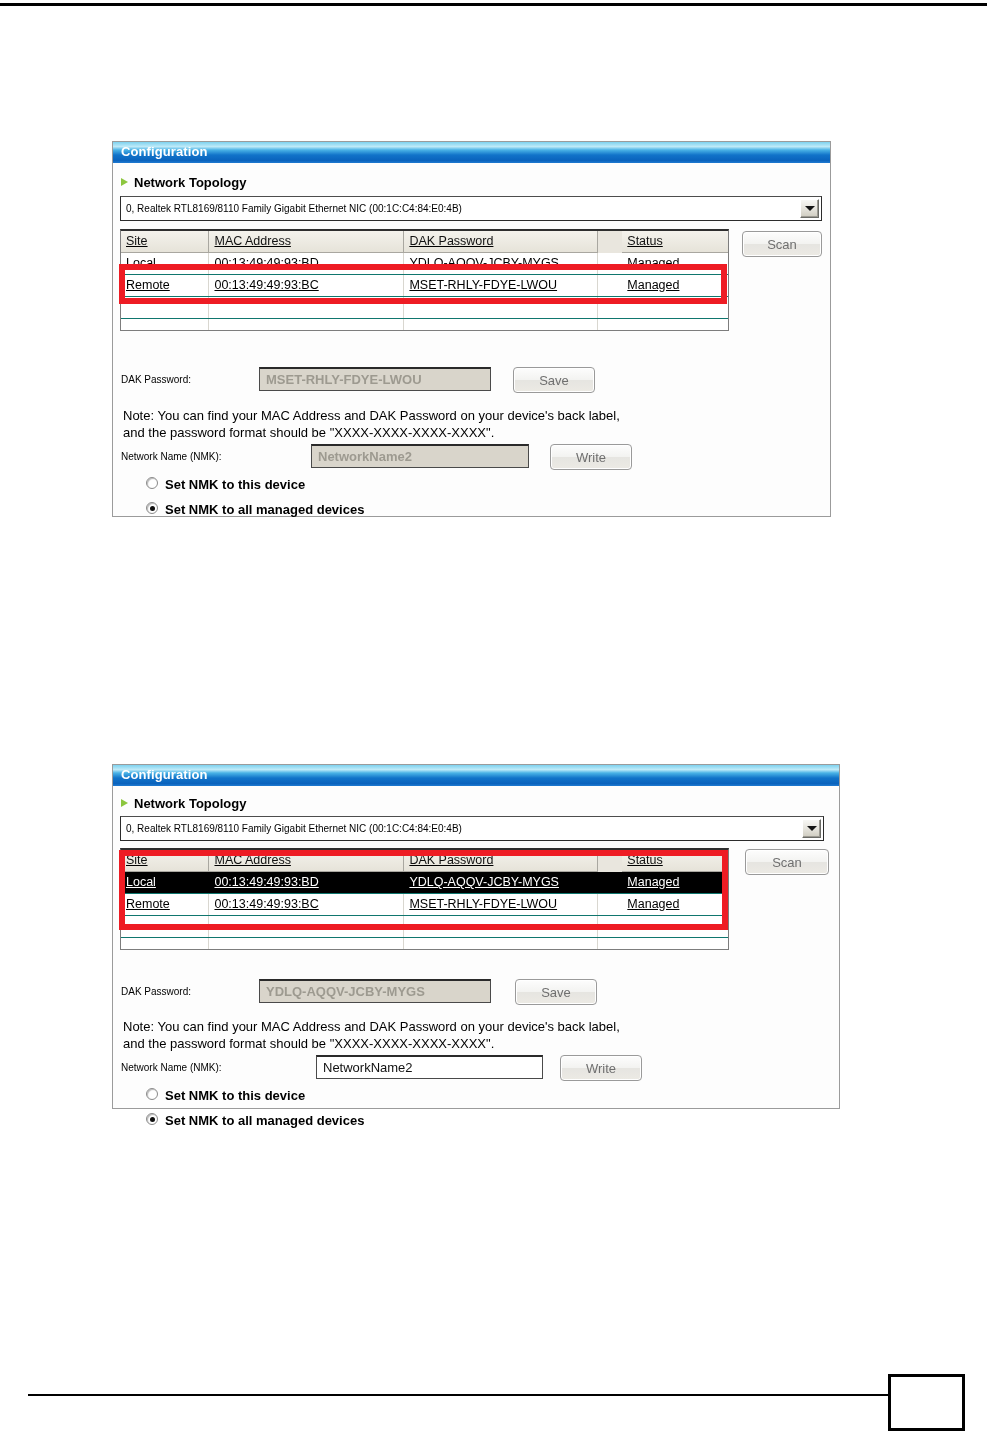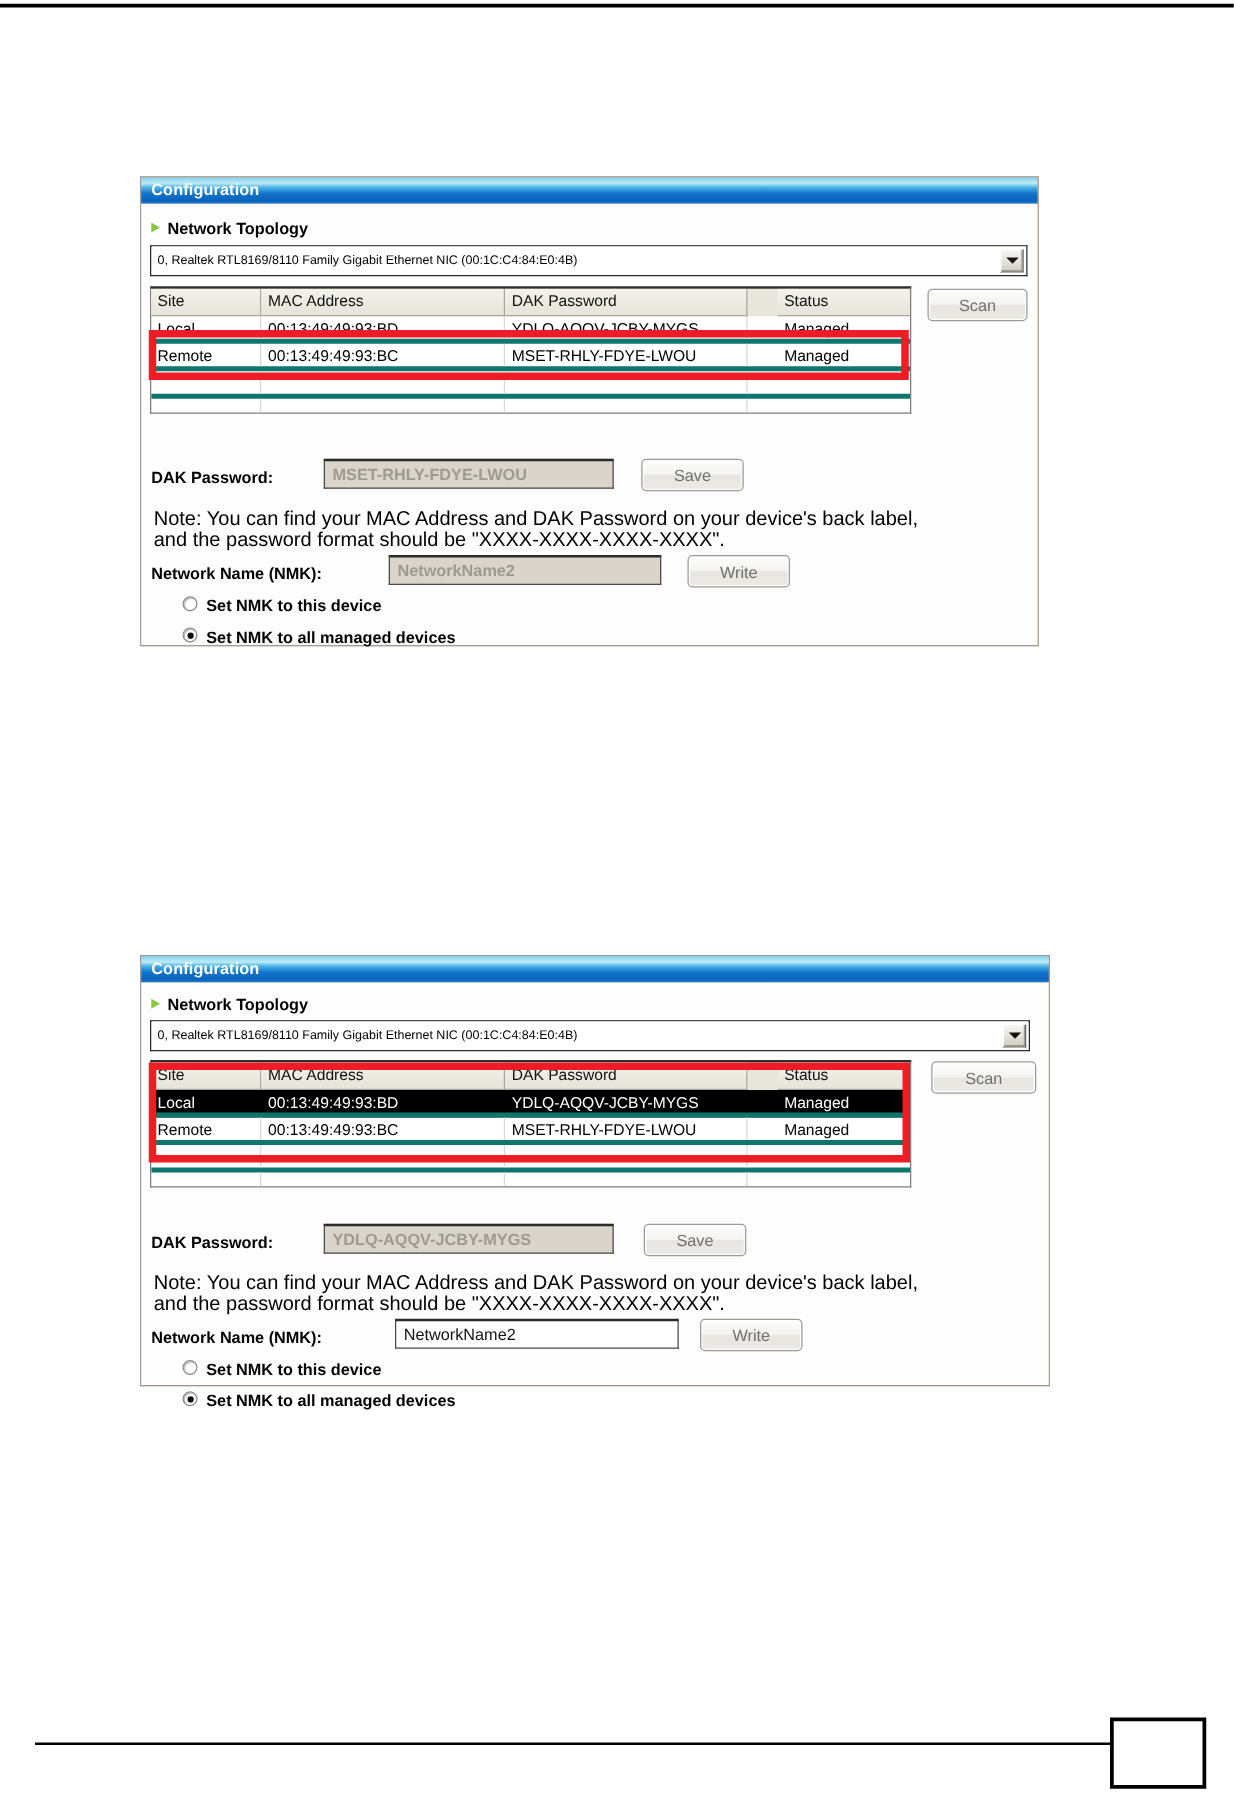--- a/index.html
+++ b/index.html
@@ -141,35 +141,36 @@
     box-sizing: border-box;
     background: #ffffff;
     border: 1px solid #7d7d7d;
     border-top: 2px solid #2e2e2e;
     overflow: hidden;
   }
   .grid-row {
     display: flex;
     width: 100%;
     box-sizing: border-box;
+    text-decoration: underline;
   }
   .grid-header {
     background: #e9e6de;
     height: 22px;
   }
   .grid-header .cell {
     background: linear-gradient(to bottom, #f4f2ec 0%, #e6e3d9 100%);
     border-right: 1px solid #a9a7a0;
     border-bottom: 1px solid #a9a7a0;
     font-weight: normal;
     color: #111;
   }
   .grid-body-row {
     height: 22px;
-    border-bottom: 4px solid #0f766e;
+    border-bottom: 1px solid #0f766e;
   }
   .grid-body-row .cell {
     border-right: 1px solid #d9d7d0;
   }
   .grid-body-row.selected {
     background: #000000;
     color: #ffffff;
   }
   .grid-body-row.selected .cell {
     border-right-color: #000000;
@@ -198,22 +199,22 @@
     font-size: 13px;
     display: flex;
     align-items: center;
     justify-content: center;
     box-shadow: inset 0 0 0 1px #ffffff;
   }
 
   
   .field-label {
     position: absolute;
-    font-size: 13px;
-    font-weight: bold;
+    font-size: 10px;
+    font-weight: normal;
     white-space: nowrap;
   }
   .textbox {
     position: absolute;
     box-sizing: border-box;
     border: 1px solid #4a4a4a;
     border-top: 2px solid #2a2a2a;
     font-size: 13px;
     font-weight: bold;
     line-height: 1;
@@ -229,21 +230,21 @@
   }
   .textbox.enabled {
     background: #ffffff;
     color: #111111;
     font-weight: normal;
   }
 
   
   .note {
     position: absolute;
-    font-size: 16px;
+    font-size: 13px;
     line-height: 17px;
     white-space: nowrap;
   }
 
   
   .radio-row {
     position: absolute;
     display: flex;
     gap: 7px;
     font-size: 13px;

